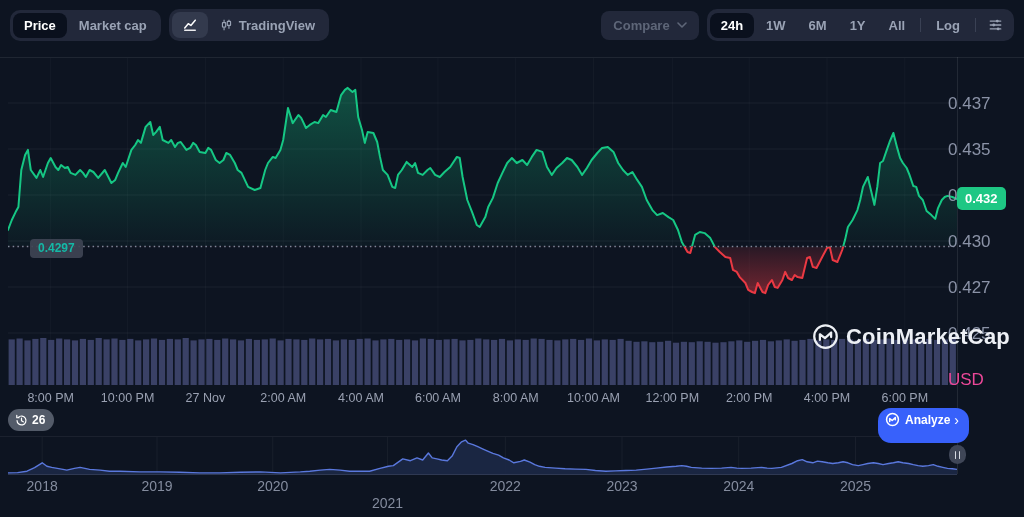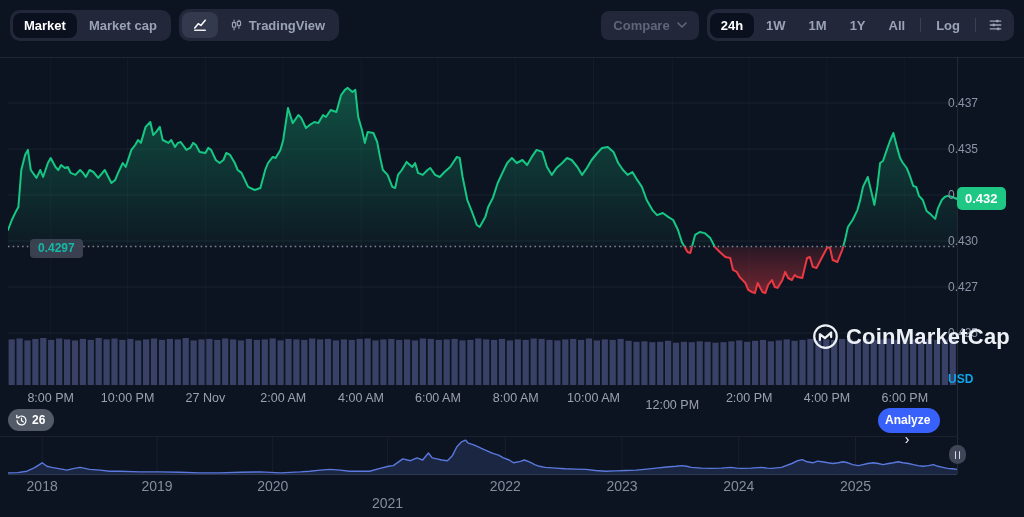--- a/index.html
+++ b/index.html
@@ -14,38 +14,38 @@
   .seg{border:none;background:transparent;padding:6px 11px;border-radius:8px;font-size:13px;font-weight:700;
        color:#9aa3b5;font-family:inherit;cursor:pointer;display:flex;align-items:center;gap:6px;line-height:1;}
   .seg.active-dark{background:#0a101d;color:#ffffff;}
   .seg.active-light{background:#333a4d;color:#ffffff;}
   .seg .ic{display:block;}
   .compare-btn{border:none;background:#22283a;border-radius:8px;padding:8px 12px;font-size:13px;font-weight:700;
        color:#5e6678;font-family:inherit;display:flex;align-items:center;gap:7px;cursor:pointer;line-height:1;}
   .vdiv{width:1px;height:14px;background:#3a4154;margin:0 3px;}
 
   
-  .ylab{position:absolute;left:948px;font-size:12px;color:#8b93a7;font-weight:400;line-height:15px;text-align:right;}
-  .ylab.usd{font-weight:700;color:#0ea5e9;}
+  .ylab{position:absolute;left:948px;font-size:17px;color:#8b93a7;font-weight:400;line-height:15px;text-align:right;}
+  .ylab.usd{font-weight:400;color:#ec4899;}
   .xlab{position:absolute;top:391px;transform:translateX(-50%);font-size:12.5px;color:#9aa1b2;line-height:14px;white-space:nowrap;}
   .yearlab{position:absolute;top:479px;transform:translateX(-50%);font-size:14px;color:#848c9e;line-height:14px;}
 
   
   .baseline-badge{position:absolute;left:30px;top:239px;height:19px;line-height:19px;padding:0 8px;
        background:rgba(62,68,84,0.92);border-radius:4px;color:#14b8a6;font-size:12px;font-weight:700;z-index:3;}
   .live-badge{position:absolute;left:957px;top:187px;height:23px;line-height:23px;padding:0 8px;
        background:#1ec784;border-radius:5px;color:#ffffff;font-size:13px;font-weight:700;z-index:4;}
   .watermark{position:absolute;left:812px;top:323px;display:flex;align-items:center;gap:7px;z-index:2;color:#edf0f5;}
   .watermark span{font-size:22px;font-weight:700;letter-spacing:0.2px;}
   .history-badge{position:absolute;left:8px;top:409px;height:22px;display:flex;align-items:center;gap:4px;
        padding:0 9px 0 7px;background:rgba(104,111,125,0.78);border-radius:12px;color:#ffffff;
        font-size:12px;font-weight:700;z-index:5;cursor:pointer;}
-  .analyze-btn{position:absolute;left:878px;top:408px;height:25px;border:none;display:flex;align-items:center;gap:5px;
+  .analyze-btn{position:absolute;left:878px;top:408px;height:35px;border:none;display:flex;align-items:center;gap:5px;
        padding:0 10px 12px 7px;background:#3861fb;border-radius:13px;color:#ffffff;font-size:12px;font-weight:700;
-       font-family:inherit;z-index:5;cursor:pointer;flex-direction:column;}
+       font-family:inherit;z-index:5;cursor:pointer;}
   .analyze-btn .arrow{font-size:14px;font-weight:400;margin-left:-1px;line-height:1;}
   .mini-handle{position:absolute;left:949px;top:445px;width:17px;height:19px;background:#3f4657;border-radius:9px;
        display:flex;align-items:center;justify-content:center;gap:2.5px;z-index:6;cursor:ew-resize;}
   .mini-handle i{display:block;width:1.5px;height:8px;background:#d6dae2;border-radius:1px;}
 </style>
 </head>
 <body>
 
 <div class="app">
 
@@ -227,21 +227,21 @@
         <line x1="855.5" y1="437" x2="855.5" y2="474" stroke="rgba(255,255,255,0.05)"></line>
         <path d="M8.0,472.9 L17.5,472.6 L27.0,471.2 L34.6,467.7 L42.2,462.8 L46.9,466.3 L51.7,467.4 L57.3,468.4 L63.0,469.4 L66.8,470.1 L74.4,468.4 L80.1,467.4 L84.9,468.4 L89.6,469.4 L100.1,470.1 L109.5,471.2 L120.0,471.2 L139.9,471.9 L159.8,471.9 L179.8,472.3 L199.7,472.9 L219.6,472.9 L240.5,472.3 L260.4,471.9 L280.4,472.9 L300.3,471.9 L309.8,471.2 L320.2,470.1 L329.7,469.4 L340.1,470.1 L349.6,471.2 L360.1,471.2 L369.6,471.2 L380.0,468.4 L388.5,466.3 L393.3,465.6 L402.8,458.9 L410.4,460.7 L417.0,457.9 L422.7,460.0 L428.4,453.0 L432.2,457.9 L436.9,458.9 L441.7,460.0 L447.4,460.7 L452.1,456.1 L456.9,446.7 L461.6,441.8 L465.4,440.1 L468.3,443.2 L473.0,444.6 L477.8,446.7 L482.5,448.8 L488.2,451.3 L492.9,453.4 L498.6,455.1 L503.4,457.9 L509.1,460.0 L513.8,462.8 L520.5,461.4 L524.3,460.0 L530.0,462.1 L534.7,464.6 L539.4,466.3 L545.1,467.4 L555.6,468.1 L565.1,468.8 L575.5,469.1 L585.9,469.4 L595.4,470.5 L605.9,471.2 L615.4,470.9 L625.8,470.5 L636.2,470.1 L646.7,469.1 L656.2,468.1 L666.6,467.0 L676.1,466.3 L681.8,465.6 L686.5,466.3 L691.3,467.4 L701.7,468.1 L711.2,468.4 L721.6,468.1 L731.1,467.4 L736.8,468.1 L741.6,468.4 L751.1,468.1 L761.5,467.4 L767.2,468.1 L771.9,468.4 L781.4,467.4 L791.9,463.5 L797.6,460.7 L802.3,459.6 L807.1,461.8 L812.8,462.8 L817.5,461.1 L822.2,461.8 L827.9,462.8 L832.7,463.5 L838.4,462.8 L843.1,461.8 L847.9,462.8 L852.6,464.6 L858.3,465.6 L863.0,464.6 L867.8,463.5 L873.5,462.8 L878.2,463.5 L883.0,464.6 L888.7,463.5 L893.4,462.8 L898.2,461.8 L902.9,462.8 L908.6,463.5 L913.3,464.6 L918.1,465.6 L922.8,466.3 L928.5,465.6 L933.3,464.6 L938.0,466.3 L942.8,467.4 L947.5,468.4 L952.3,468.8 L957.0,469.4 L957,474 L8,474 Z" fill="#1b2744" opacity="0.95"></path>
         <path d="M8.0,472.9 L17.5,472.6 L27.0,471.2 L34.6,467.7 L42.2,462.8 L46.9,466.3 L51.7,467.4 L57.3,468.4 L63.0,469.4 L66.8,470.1 L74.4,468.4 L80.1,467.4 L84.9,468.4 L89.6,469.4 L100.1,470.1 L109.5,471.2 L120.0,471.2 L139.9,471.9 L159.8,471.9 L179.8,472.3 L199.7,472.9 L219.6,472.9 L240.5,472.3 L260.4,471.9 L280.4,472.9 L300.3,471.9 L309.8,471.2 L320.2,470.1 L329.7,469.4 L340.1,470.1 L349.6,471.2 L360.1,471.2 L369.6,471.2 L380.0,468.4 L388.5,466.3 L393.3,465.6 L402.8,458.9 L410.4,460.7 L417.0,457.9 L422.7,460.0 L428.4,453.0 L432.2,457.9 L436.9,458.9 L441.7,460.0 L447.4,460.7 L452.1,456.1 L456.9,446.7 L461.6,441.8 L465.4,440.1 L468.3,443.2 L473.0,444.6 L477.8,446.7 L482.5,448.8 L488.2,451.3 L492.9,453.4 L498.6,455.1 L503.4,457.9 L509.1,460.0 L513.8,462.8 L520.5,461.4 L524.3,460.0 L530.0,462.1 L534.7,464.6 L539.4,466.3 L545.1,467.4 L555.6,468.1 L565.1,468.8 L575.5,469.1 L585.9,469.4 L595.4,470.5 L605.9,471.2 L615.4,470.9 L625.8,470.5 L636.2,470.1 L646.7,469.1 L656.2,468.1 L666.6,467.0 L676.1,466.3 L681.8,465.6 L686.5,466.3 L691.3,467.4 L701.7,468.1 L711.2,468.4 L721.6,468.1 L731.1,467.4 L736.8,468.1 L741.6,468.4 L751.1,468.1 L761.5,467.4 L767.2,468.1 L771.9,468.4 L781.4,467.4 L791.9,463.5 L797.6,460.7 L802.3,459.6 L807.1,461.8 L812.8,462.8 L817.5,461.1 L822.2,461.8 L827.9,462.8 L832.7,463.5 L838.4,462.8 L843.1,461.8 L847.9,462.8 L852.6,464.6 L858.3,465.6 L863.0,464.6 L867.8,463.5 L873.5,462.8 L878.2,463.5 L883.0,464.6 L888.7,463.5 L893.4,462.8 L898.2,461.8 L902.9,462.8 L908.6,463.5 L913.3,464.6 L918.1,465.6 L922.8,466.3 L928.5,465.6 L933.3,464.6 L938.0,466.3 L942.8,467.4 L947.5,468.4 L952.3,468.8 L957.0,469.4" fill="none" stroke="#5a78dd" stroke-width="1.4" stroke-linejoin="round"></path>
         <line x1="8" y1="474.5" x2="957" y2="474.5" stroke="rgba(125,145,200,0.3)"></line>
       </g>
     </svg>
 
   <div class="toolbar">
     <div class="tb-left">
       <div class="seg-group">
-        <button class="seg active-dark">Market</button>
+        <button class="seg active-dark">Price</button>
         <button class="seg">Market cap</button>
       </div>
       <div class="seg-group">
         <button class="seg active-light">
           <svg class="ic" width="14" height="14" viewBox="0 0 16 16" fill="none" stroke="#ffffff" stroke-width="1.7" stroke-linecap="round" stroke-linejoin="round">
             <path d="M2 11.5 L6 6.5 L9 8.5 L14 2.5"></path>
             <path d="M2 14 H14" opacity="0.9"></path>
           </svg>
         </button>
         <button class="seg">
@@ -258,21 +258,21 @@
     <div class="tb-right">
       <button class="compare-btn">
         <span>Compare</span>
         <svg width="10" height="6" viewBox="0 0 10 6" fill="none" stroke="#5e6678" stroke-width="1.6" stroke-linecap="round" stroke-linejoin="round">
             <path d="M1 1 L5 5 L9 1"></path>
           </svg>
       </button>
       <div class="seg-group">
         <button class="seg active-dark">24h</button>
         <button class="seg">1W</button>
-        <button class="seg">1M</button>
+        <button class="seg">6M</button>
         <button class="seg">1Y</button>
         <button class="seg">All</button>
         <span class="vdiv"></span>
         <button class="seg">Log</button>
         <span class="vdiv"></span>
         <button class="seg" style="padding:6px 8px;">
           <svg class="ic" width="15" height="14" viewBox="0 0 16 16" fill="none" stroke="#9aa3b5" stroke-width="1.5" stroke-linecap="round">
             <line x1="2" y1="3.5" x2="14" y2="3.5"></line>
               <circle cx="10" cy="3.5" r="1.6" fill="#9aa3b5" stroke="none"></circle>
             <line x1="2" y1="8" x2="14" y2="8"></line>
@@ -296,21 +296,21 @@
     </div>
   <div id="x-axis-labels">
       <div class="xlab" style="left: 50.705px;">8:00 PM</div>
       <div class="xlab" style="left: 127.574px;">10:00 PM</div>
       <div class="xlab" style="left: 205.392px;">27 Nov</div>
       <div class="xlab" style="left: 283.21px;">2:00 AM</div>
       <div class="xlab" style="left: 361.028px;">4:00 AM</div>
       <div class="xlab" style="left: 437.897px;">6:00 AM</div>
       <div class="xlab" style="left: 515.715px;">8:00 AM</div>
       <div class="xlab" style="left: 593.533px;">10:00 AM</div>
-      <div class="xlab" style="left: 672.3px; margin-top: 7px;">12:00 PM</div>
+      <div class="xlab" style="left: 672.3px;">12:00 PM</div>
       <div class="xlab" style="left: 749.169px;">2:00 PM</div>
       <div class="xlab" style="left: 826.987px;">4:00 PM</div>
       <div class="xlab" style="left: 904.805px;">6:00 PM</div>
     </div>
   <div id="year-labels">
       <div class="yearlab" style="left: 42.164px;">2018</div>
       <div class="yearlab" style="left: 156.993px;">2019</div>
       <div class="yearlab" style="left: 272.771px;">2020</div>
       <div class="yearlab" style="left: 387.6px; margin-top: 17px;">2021</div>
       <div class="yearlab" style="left: 505.276px;">2022</div>

